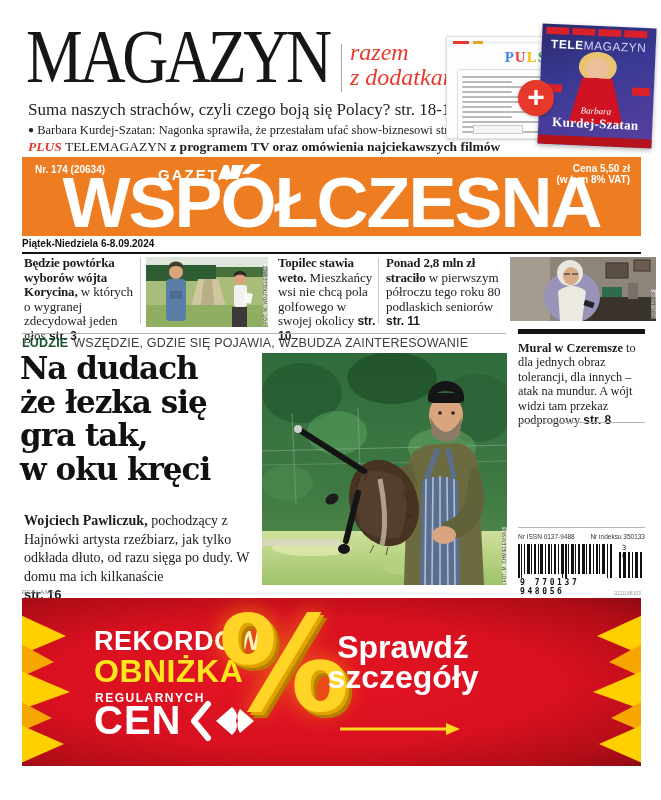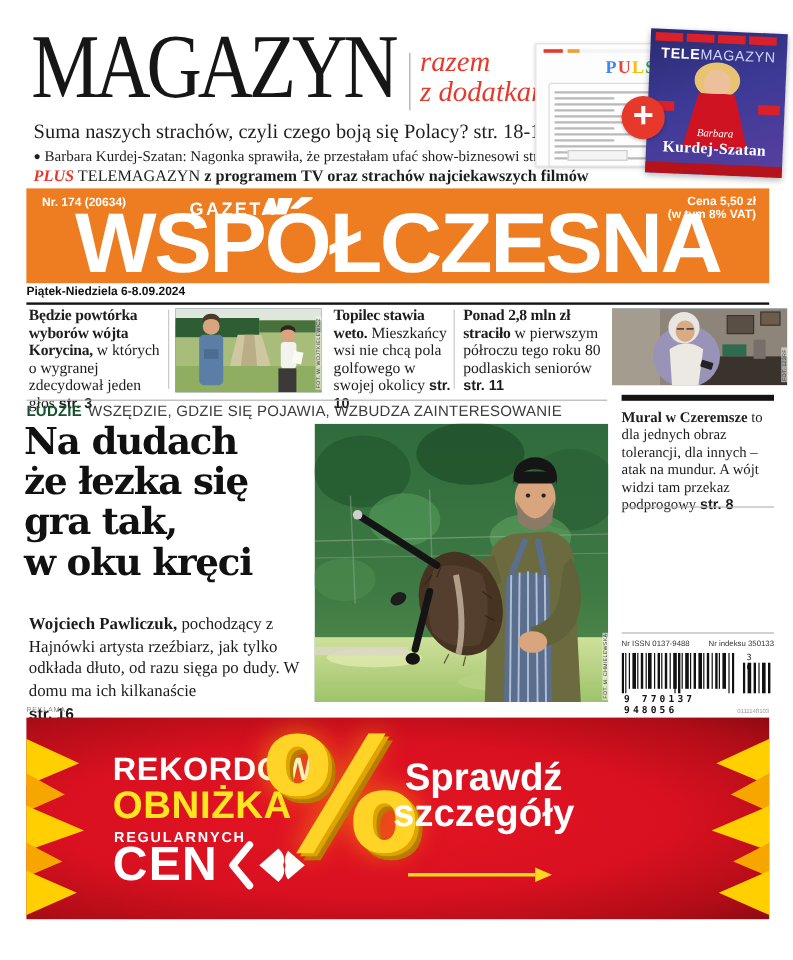--- a/index.html
+++ b/index.html
@@ -144,21 +144,21 @@
     <div>razem</div>
     <div>z dodatkami</div>
   </div>
 
   <div class="abs mast-teaser1">Suma naszych strachów, czyli czego boją się Polacy? str. 18-19</div>
   <div class="abs mast-teaser2">
     <span class="dot">●</span>
     <span>Barbara Kurdej-Szatan: Nagonka sprawiła, że przestałam ufać show-biznesowi str. 24-25</span>
   </div>
   <div class="abs mast-teaser3">
-    <span class="plus-red">PLUS</span><span> TELEMAGAZYN </span><b>z programem TV oraz strachów najciekawszych filmów</b>
+    <span class="plus-red">PLUS</span><span> TELEMAGAZYN </span><b>z programem TV oraz omówienia najciekawszych filmów</b>
   </div>
 
   <div class="abs cover-puls">
     <div class="puls-tabs"></div>
     <div class="puls-tab-r"></div>
     <div class="puls-tab-o"></div>
     <div class="puls-title"><span class="pl-c0">P</span><span class="pl-c1">U</span><span class="pl-c2">L</span><span class="pl-c3">S</span></div>
     <div class="puls-list">
       <div class="puls-line"></div>
         <div class="puls-line short"></div>

